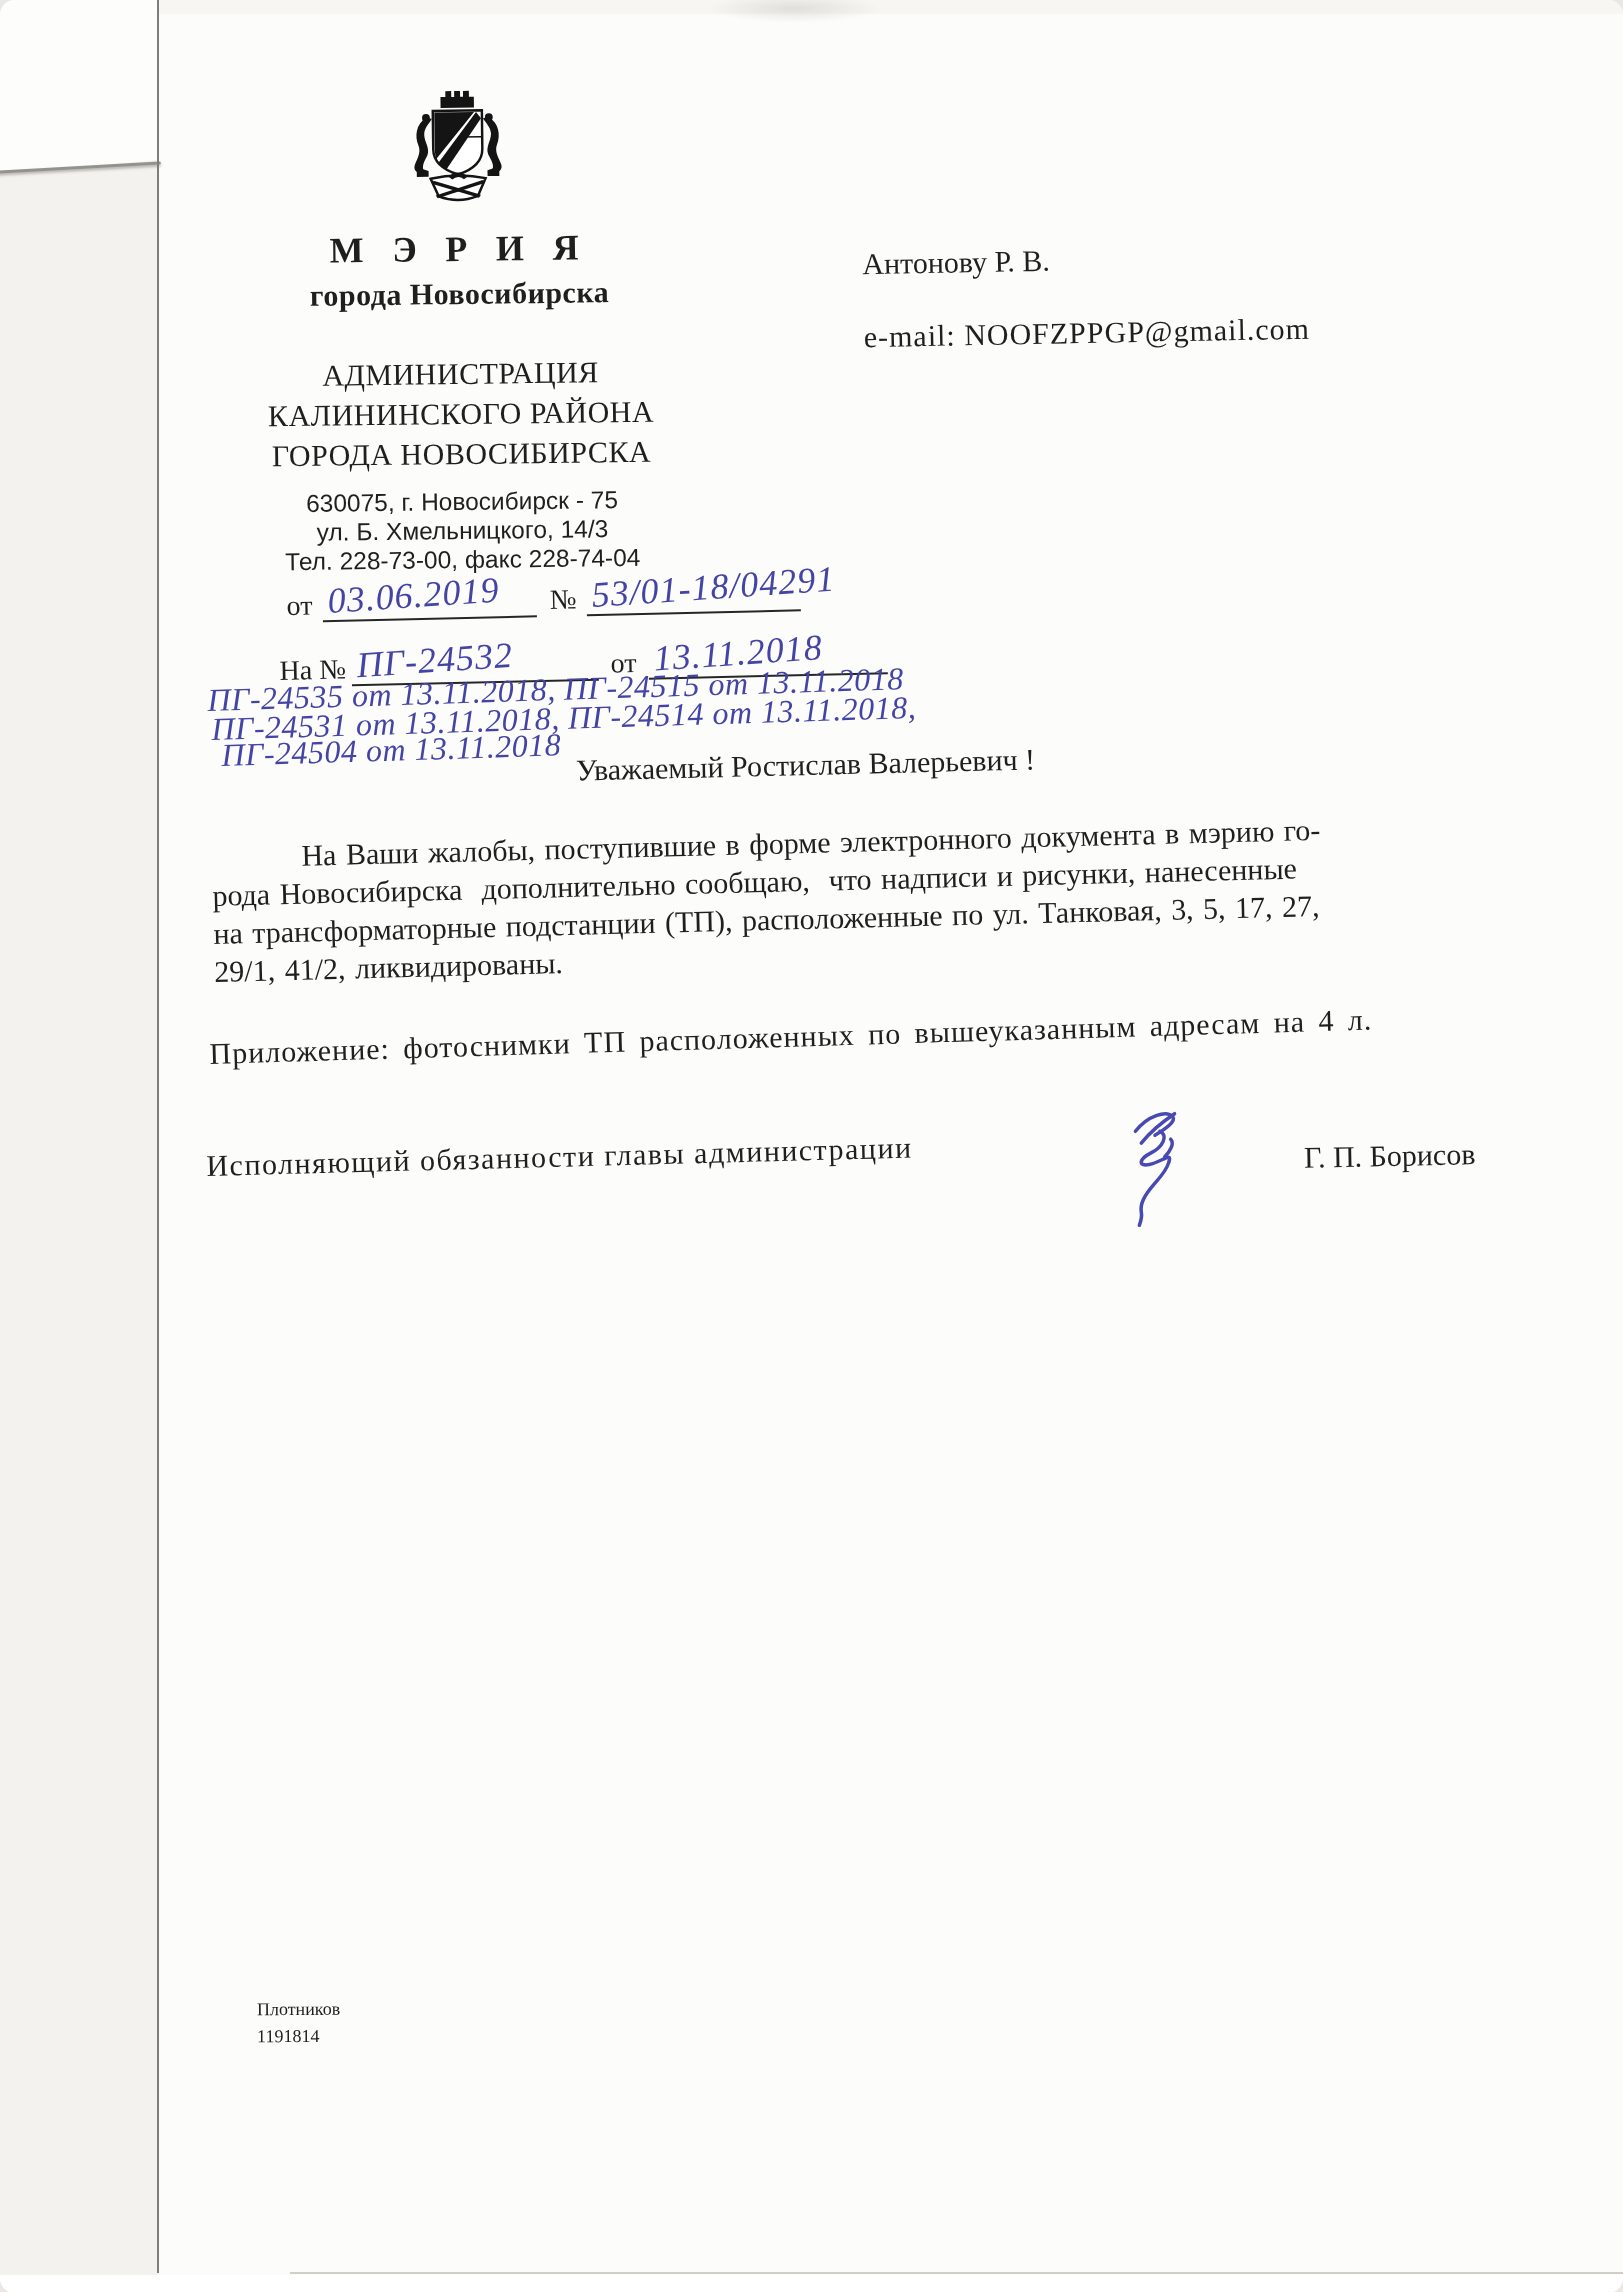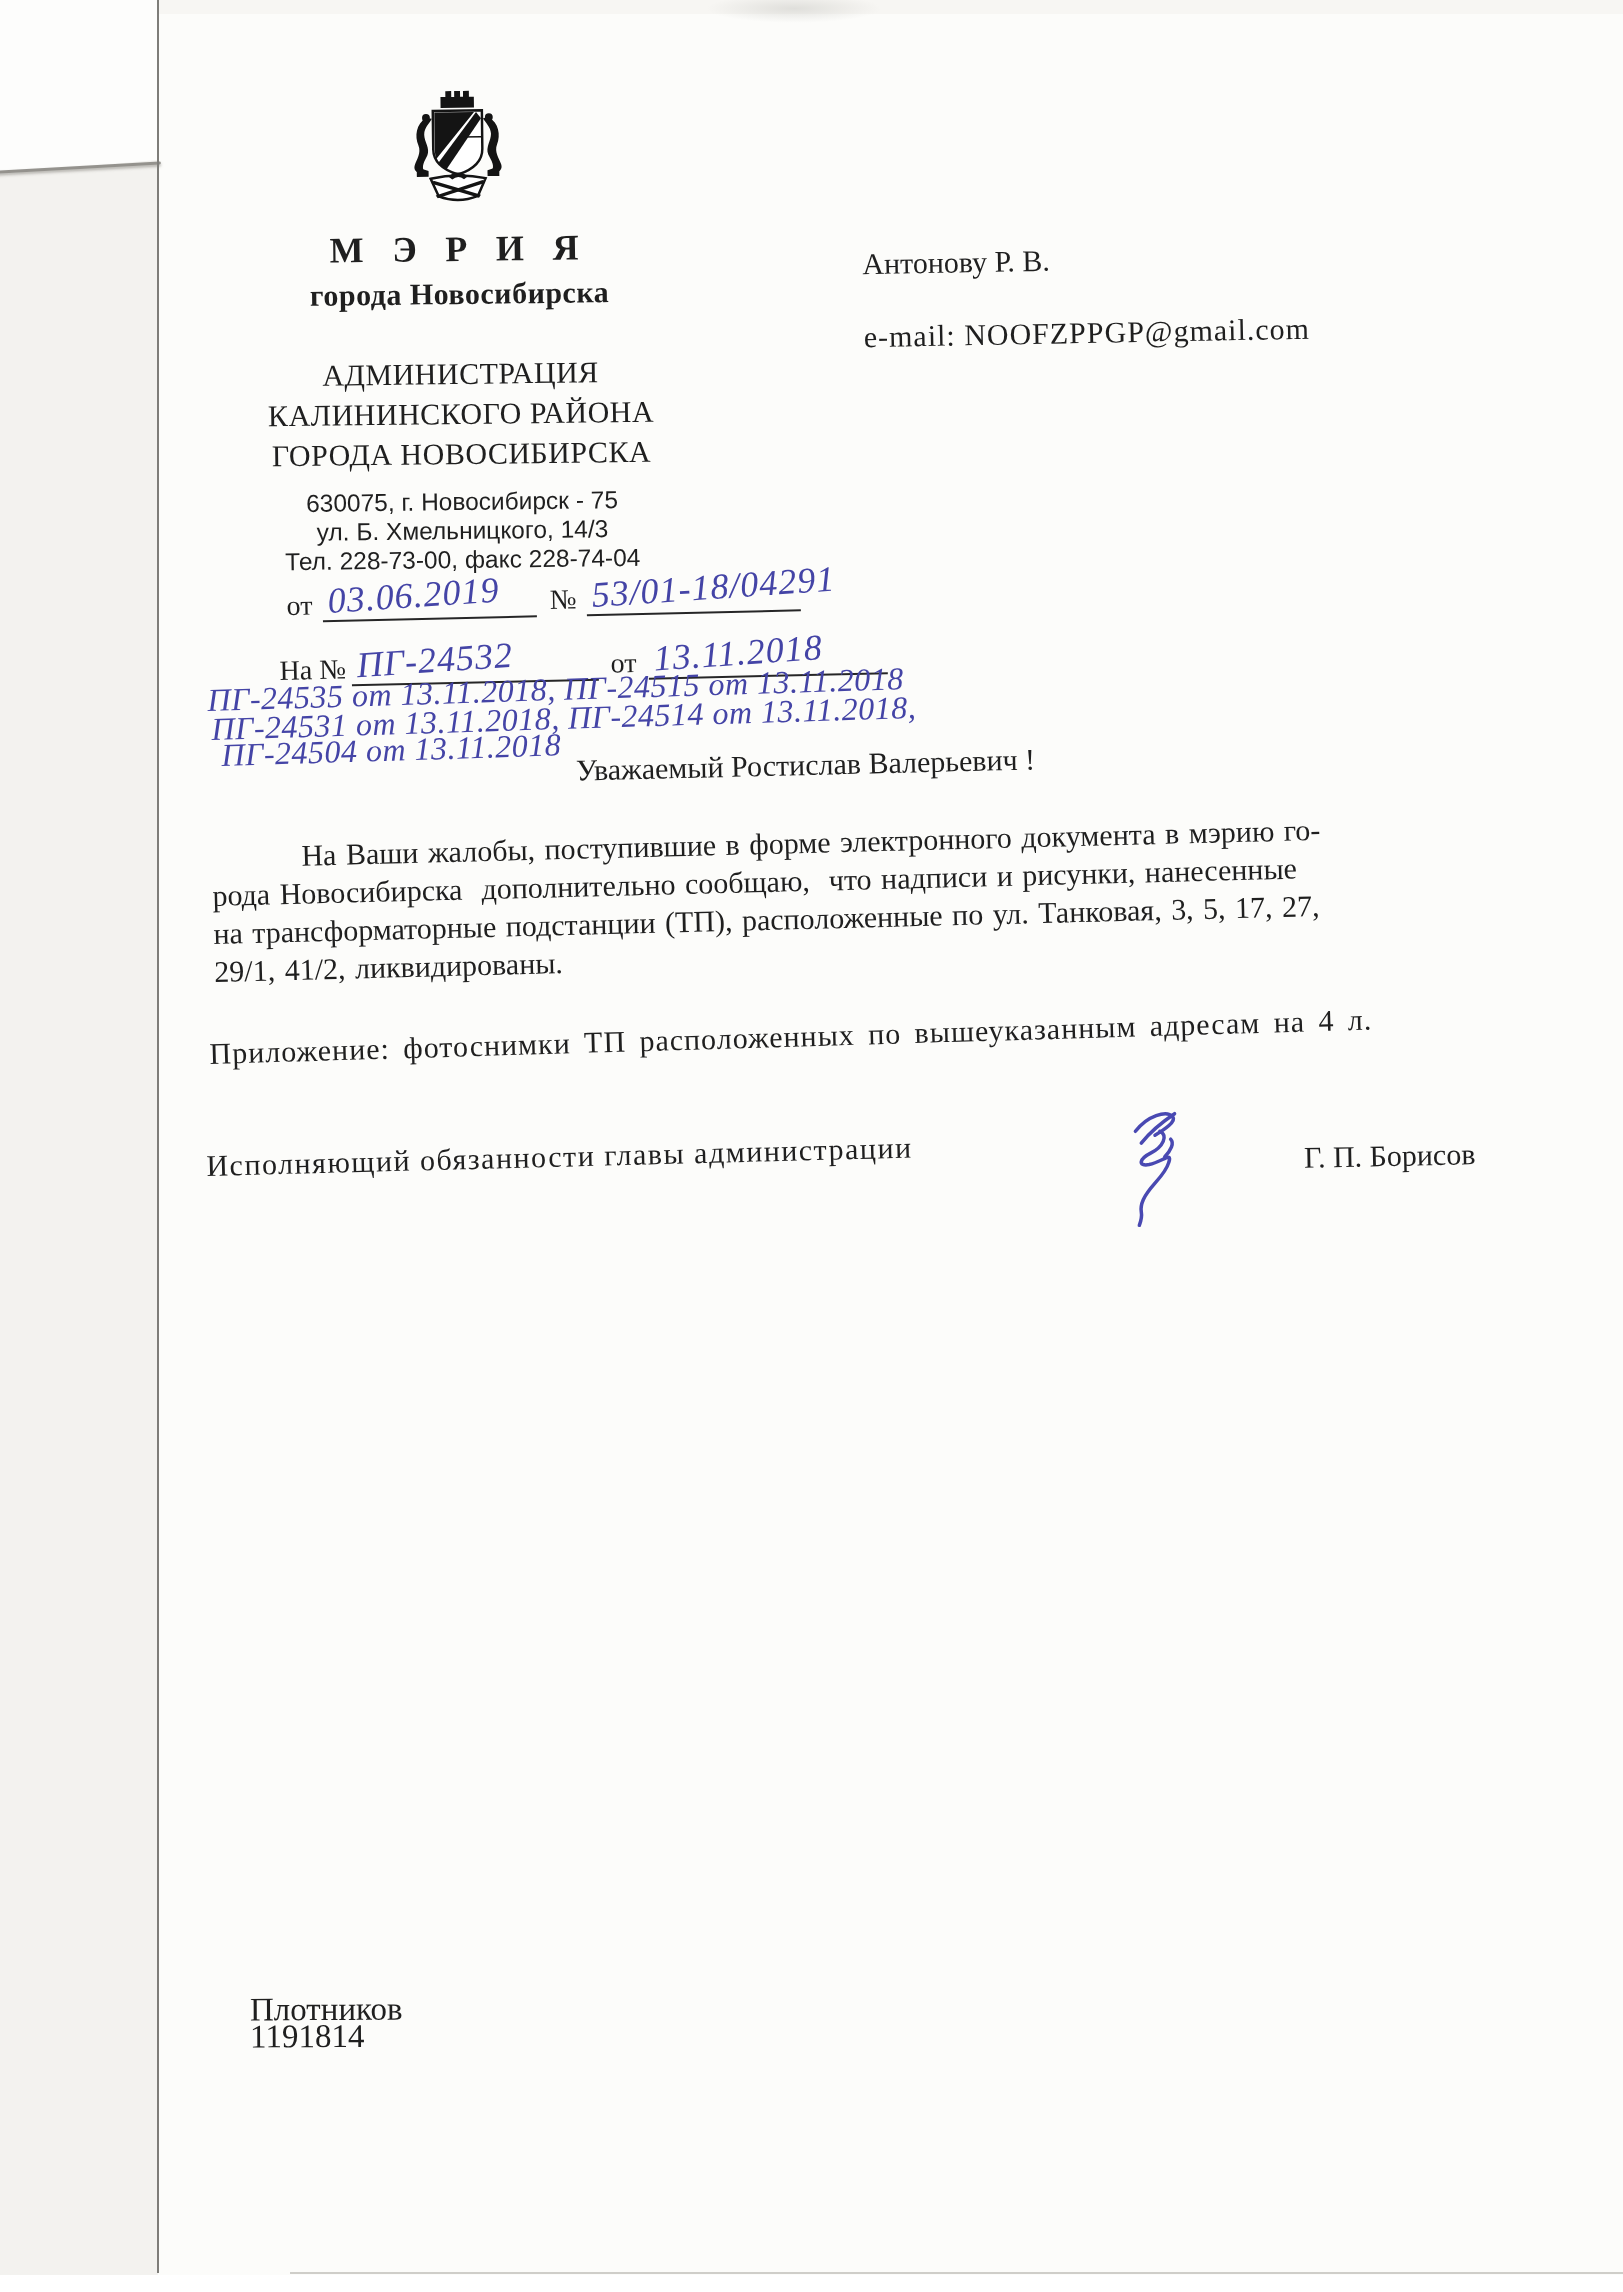--- a/index.html
+++ b/index.html
@@ -3,20 +3,21 @@
 <meta charset="utf-8">
 <style>
   html,body{margin:0;padding:0;background:#e9e8e5;}
   .scan{
     position:relative;
     width:1623px;height:2293px;
     background:#fcfcfa;
     overflow:hidden;
     font-family:"Liberation Serif", serif;
     color:#1f1f1f;
+    border-radius:15px;
   }
   
   .margin-strip{position:absolute;left:0;top:0;width:158px;height:2293px;background:#f3f2ef;}
   .top-band{position:absolute;left:0;top:0;width:100%;height:13.7px;background:#f7f6f3;}
   .overlay-corner{
     position:absolute;left:0;top:0;width:157px;height:174px;background:#fdfdfc;
     clip-path:polygon(0 0,100% 0,100% 92%,0 100%);
   }
   .overlay-shadow{
     position:absolute;left:-3.9px;top:166px;width:165px;height:2.9px;background:#94928d;
@@ -65,21 +66,21 @@
   .body-line{font-size:30px;line-height:38px;white-space:pre;word-spacing:2px;}
   .indent{padding-left:90px;}
   .attachment{position:absolute;left:209px;top:1037px;font-size:30px;letter-spacing:1px;word-spacing:4.9px;
     transform:rotate(-1.7deg);transform-origin:left top;white-space:pre;}
   
   .signer-position{position:absolute;left:206px;top:1149px;font-size:30px;letter-spacing:1.5px;
     transform:rotate(-1.5deg);transform-origin:left top;}
   .signer-name{position:absolute;left:1304px;top:1139px;font-size:30px;transform:rotate(-1.2deg);}
   .signature{position:absolute;left:1106px;top:1100px;}
   
-  .footer{position:absolute;left:250px;top:1996px;font-size:33px;line-height:27.4px;transform:rotate(-.3deg);}
+  .footer{position:absolute;left:257px;top:1996px;font-size:18px;line-height:27.4px;transform:rotate(-.3deg);}
 </style>
 </head>
 <body>
 
 <div class="scan">
 
   <div class="margin-strip"></div>
   <div class="top-band"></div>
   <div class="smudge-top"></div>
   <div class="overlay-corner"></div>

